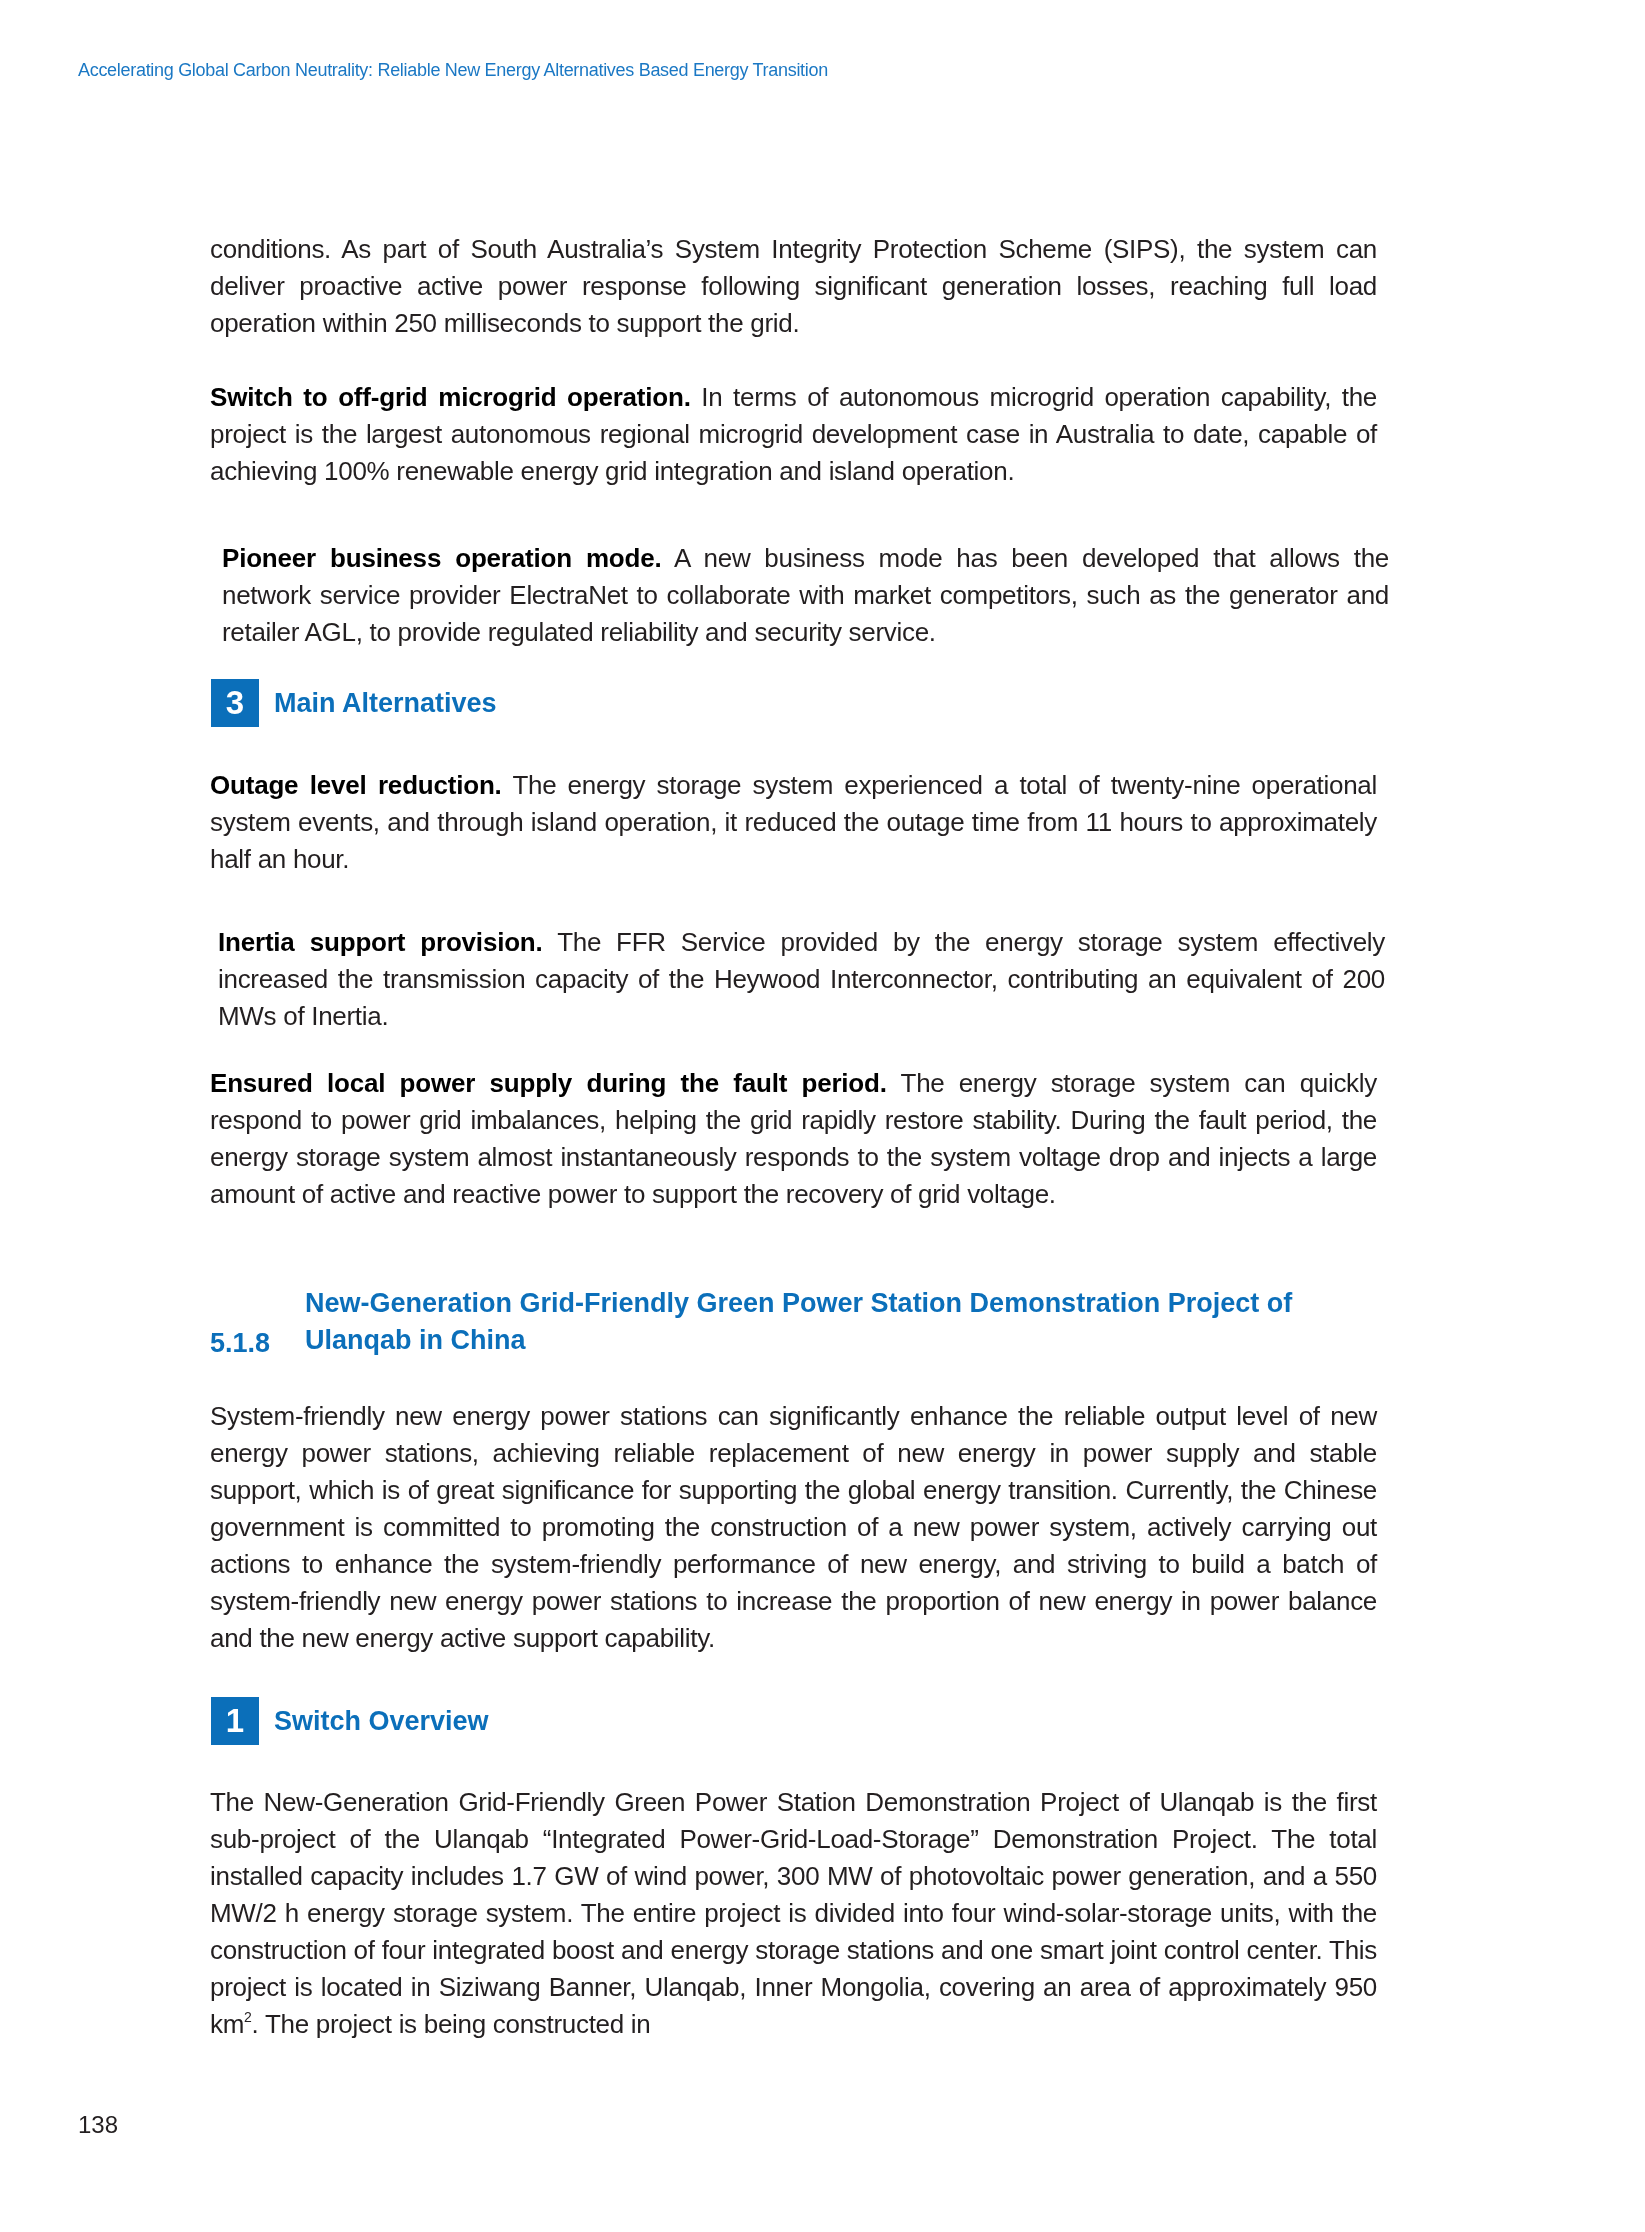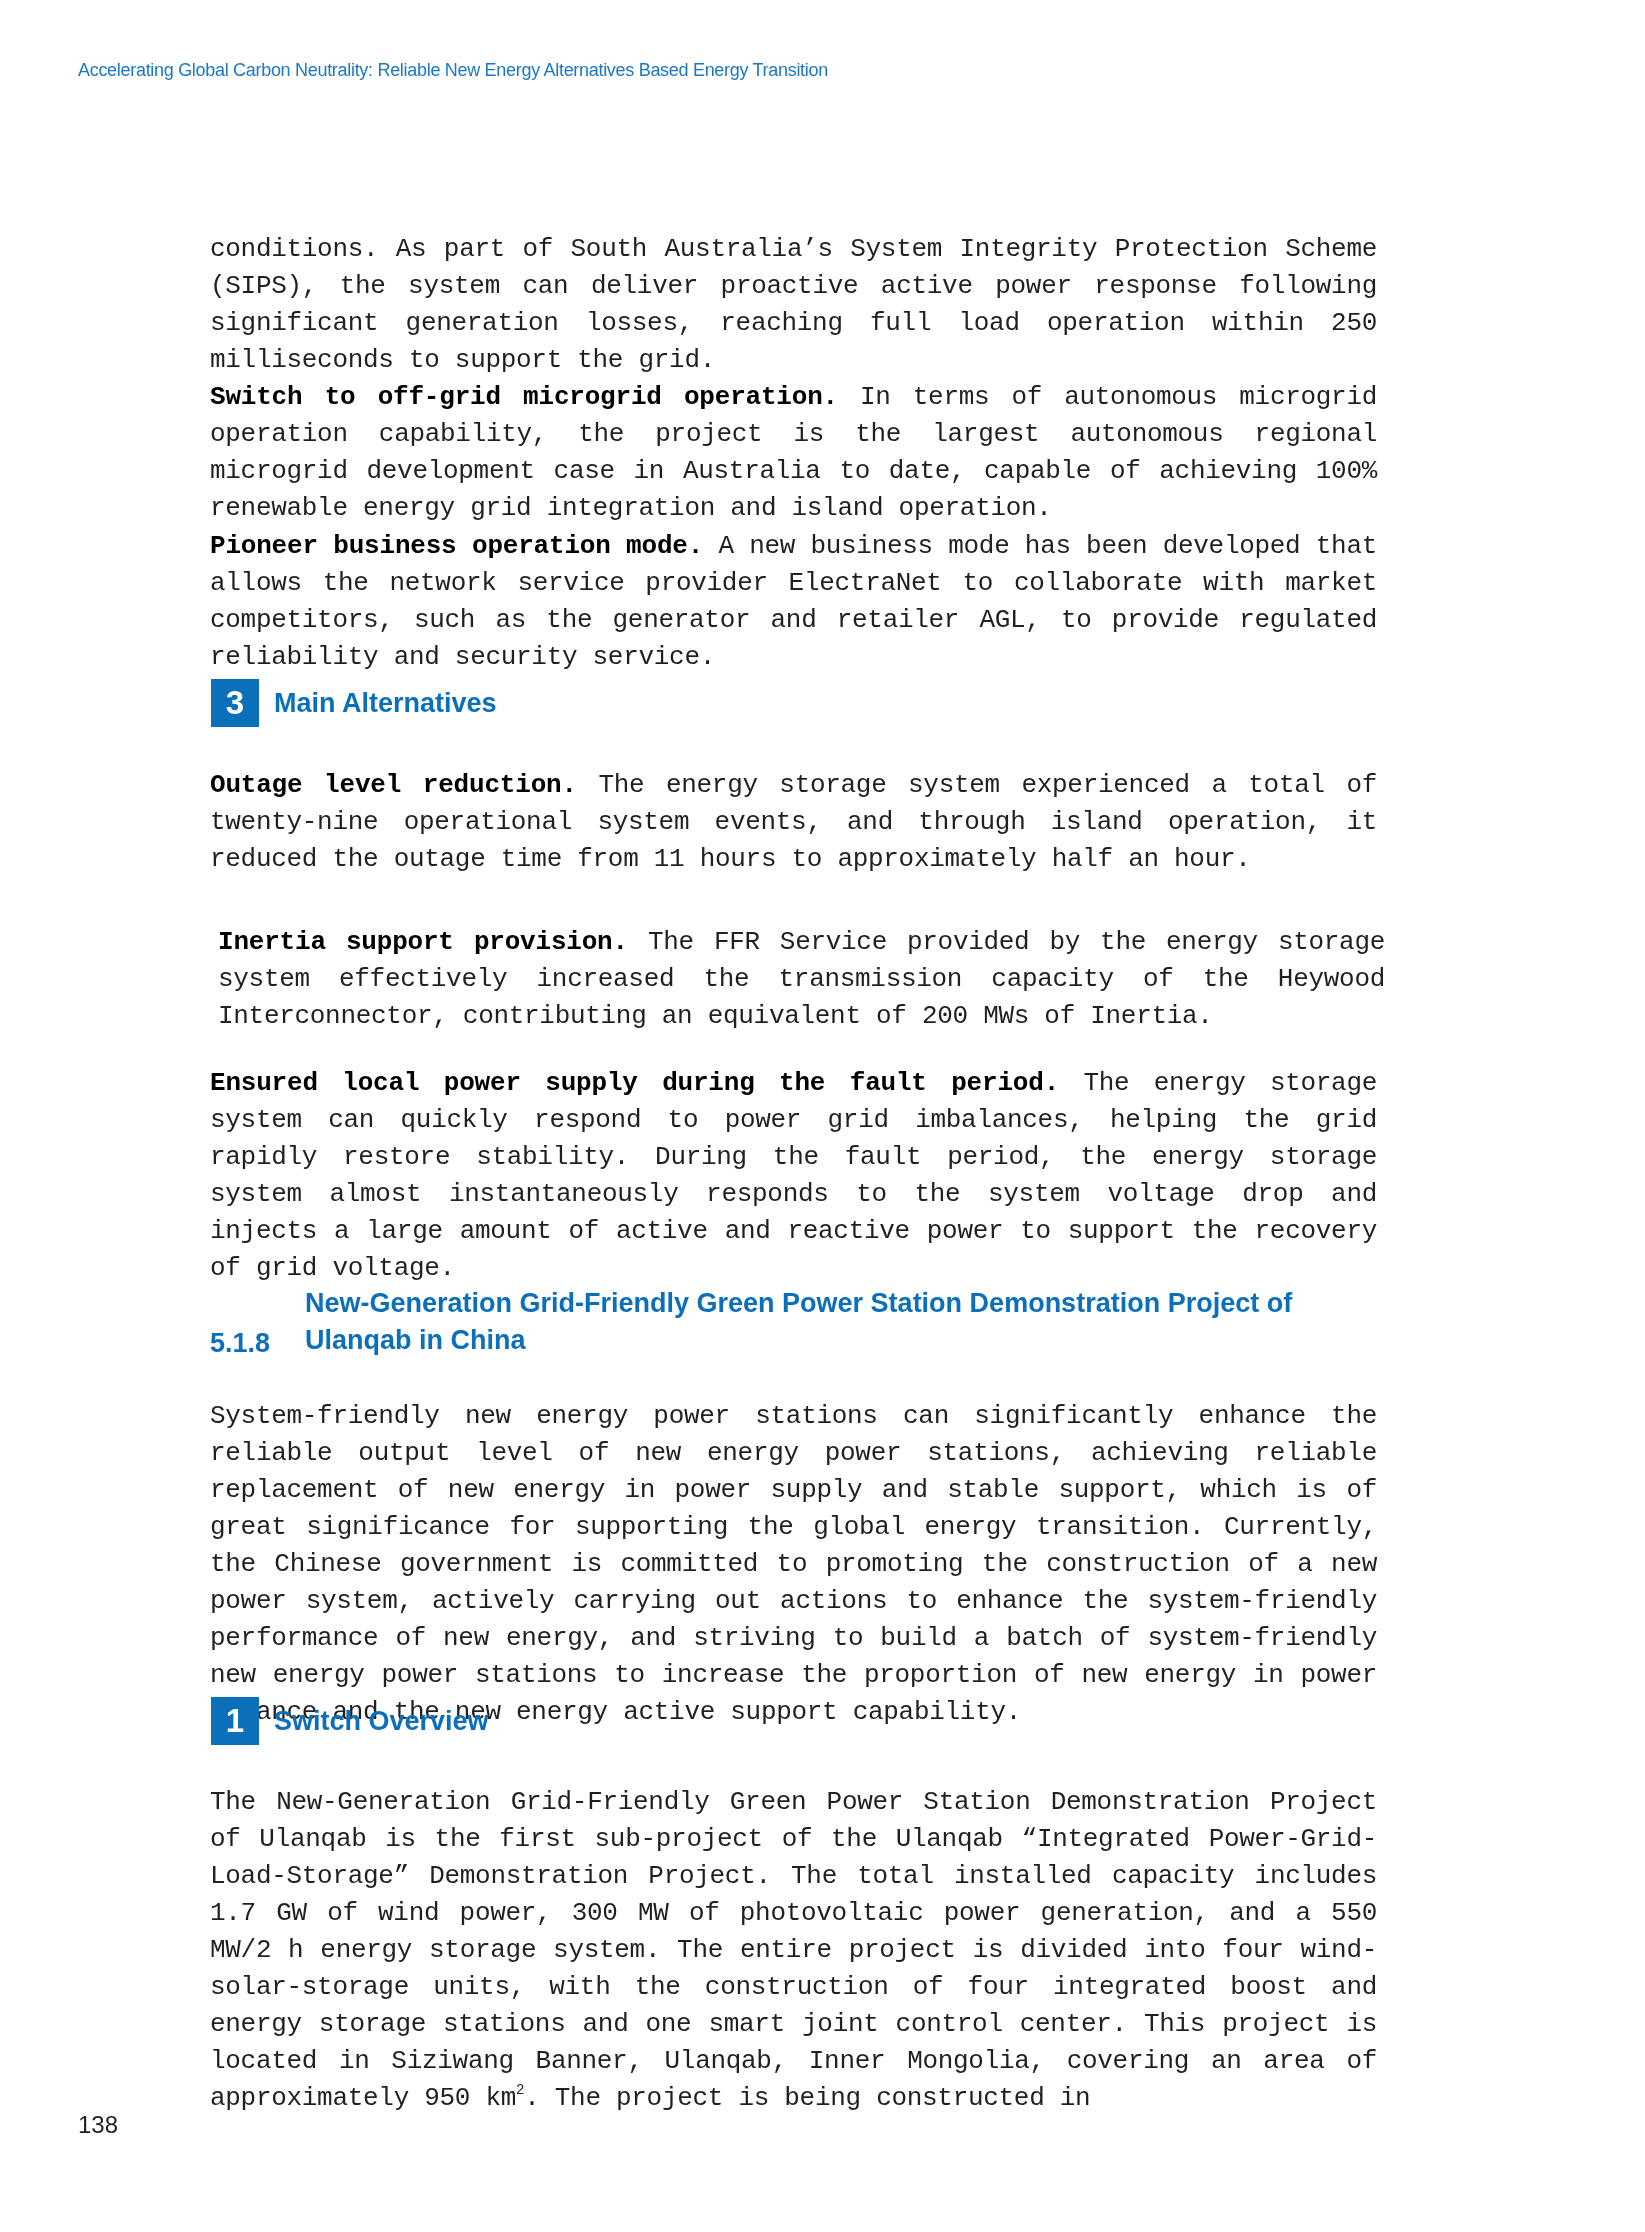--- a/index.html
+++ b/index.html
@@ -1,21 +1,21 @@
 <!DOCTYPE html>
 <html><head>
 <meta charset="utf-8">
 <style>
   html, body { margin: 0; padding: 0; background: #ffffff; }
   body { width: 1646px; height: 2233px; position: relative; overflow: hidden;
          font-family: "Liberation Sans", sans-serif; color: #231f20; }
   .running-header { position: absolute; left: 78px; top: 60px; font-size: 18px;
          color: #1b78c4; letter-spacing: -0.3px; white-space: nowrap; }
   .block { position: absolute; left: 210px; width: 1167px; font-size: 26px;
-         line-height: 37px; text-align: justify; letter-spacing: -0.3px; font-family: Liberation Mono, monospace; }
+         line-height: 37px; text-align: justify; letter-spacing: -0.3px; }
   .lead { color: #000000; font-weight: bold; letter-spacing: -0.2px; }
   .sec-head { position: absolute; left: 211px; height: 48px; display: flex; align-items: center; }
   .badge { width: 48px; height: 48px; background: #0b6fba; color: #ffffff;
          font-weight: bold; font-size: 33px; display: flex; align-items: center;
          justify-content: center; }
   .sec-title { margin-left: 15px; color: #0b6fba; font-weight: bold; font-size: 27px; }
   .subsec { position: absolute; left: 210px; top: 1285px; width: 1167px; color: #0b6fba;
          font-weight: bold; font-size: 27px; line-height: 37px; display: flex; }
   .subsec-num { width: 95px; flex: none; margin-top: 40px; }
   .page-number { position: absolute; left: 78px; top: 2111px; font-size: 24px; color: #231f20; }
@@ -23,21 +23,21 @@
 </style>
 </head>
 <body>
 
 <div class="running-header">Accelerating Global Carbon Neutrality: Reliable New Energy Alternatives Based Energy Transition</div>
 
 <p class="block" style="top:231px;margin:0;"><span>conditions. As part of South Australia’s System Integrity Protection Scheme (SIPS), the system can deliver proactive active power response following significant generation losses, reaching full load operation within 250 milliseconds to support the grid.</span></p>
 
 <p class="block" style="top:379px;margin:0;"><span class="lead">Switch to off-grid microgrid operation.</span><span> In terms of autonomous microgrid operation capability, the project is the largest autonomous regional microgrid development case in Australia to date, capable of achieving 100% renewable energy grid integration and island operation.</span></p>
 
-<p class="block" style="top:528px;margin:0;"><span class="lead">Pioneer business operation mode.</span><span> A new business mode has been developed that allows the network service provider ElectraNet to collaborate with market competitors, such as the generator and retailer AGL, to provide regulated reliability and security service.</span></p>
+<p class="block" style="top:528px;margin:12px;"><span class="lead">Pioneer business operation mode.</span><span> A new business mode has been developed that allows the network service provider ElectraNet to collaborate with market competitors, such as the generator and retailer AGL, to provide regulated reliability and security service.</span></p>
 
 <div class="sec-head" style="top:679px;">
   <div class="badge">3</div>
   <div class="sec-title">Main Alternatives</div>
 </div>
 
 <p class="block" style="top:767px;margin:0;"><span class="lead">Outage level reduction.</span><span> The energy storage system experienced a total of twenty-nine operational system events, and through island operation, it reduced the outage time from 11 hours to approximately half an hour.</span></p>
 
 <p class="block" style="top:916px;margin:8px;"><span class="lead">Inertia support provision.</span><span> The FFR Service provided by the energy storage system effectively increased the transmission capacity of the Heywood Interconnector, contributing an equivalent of 200 MWs of Inertia.</span></p>
 

